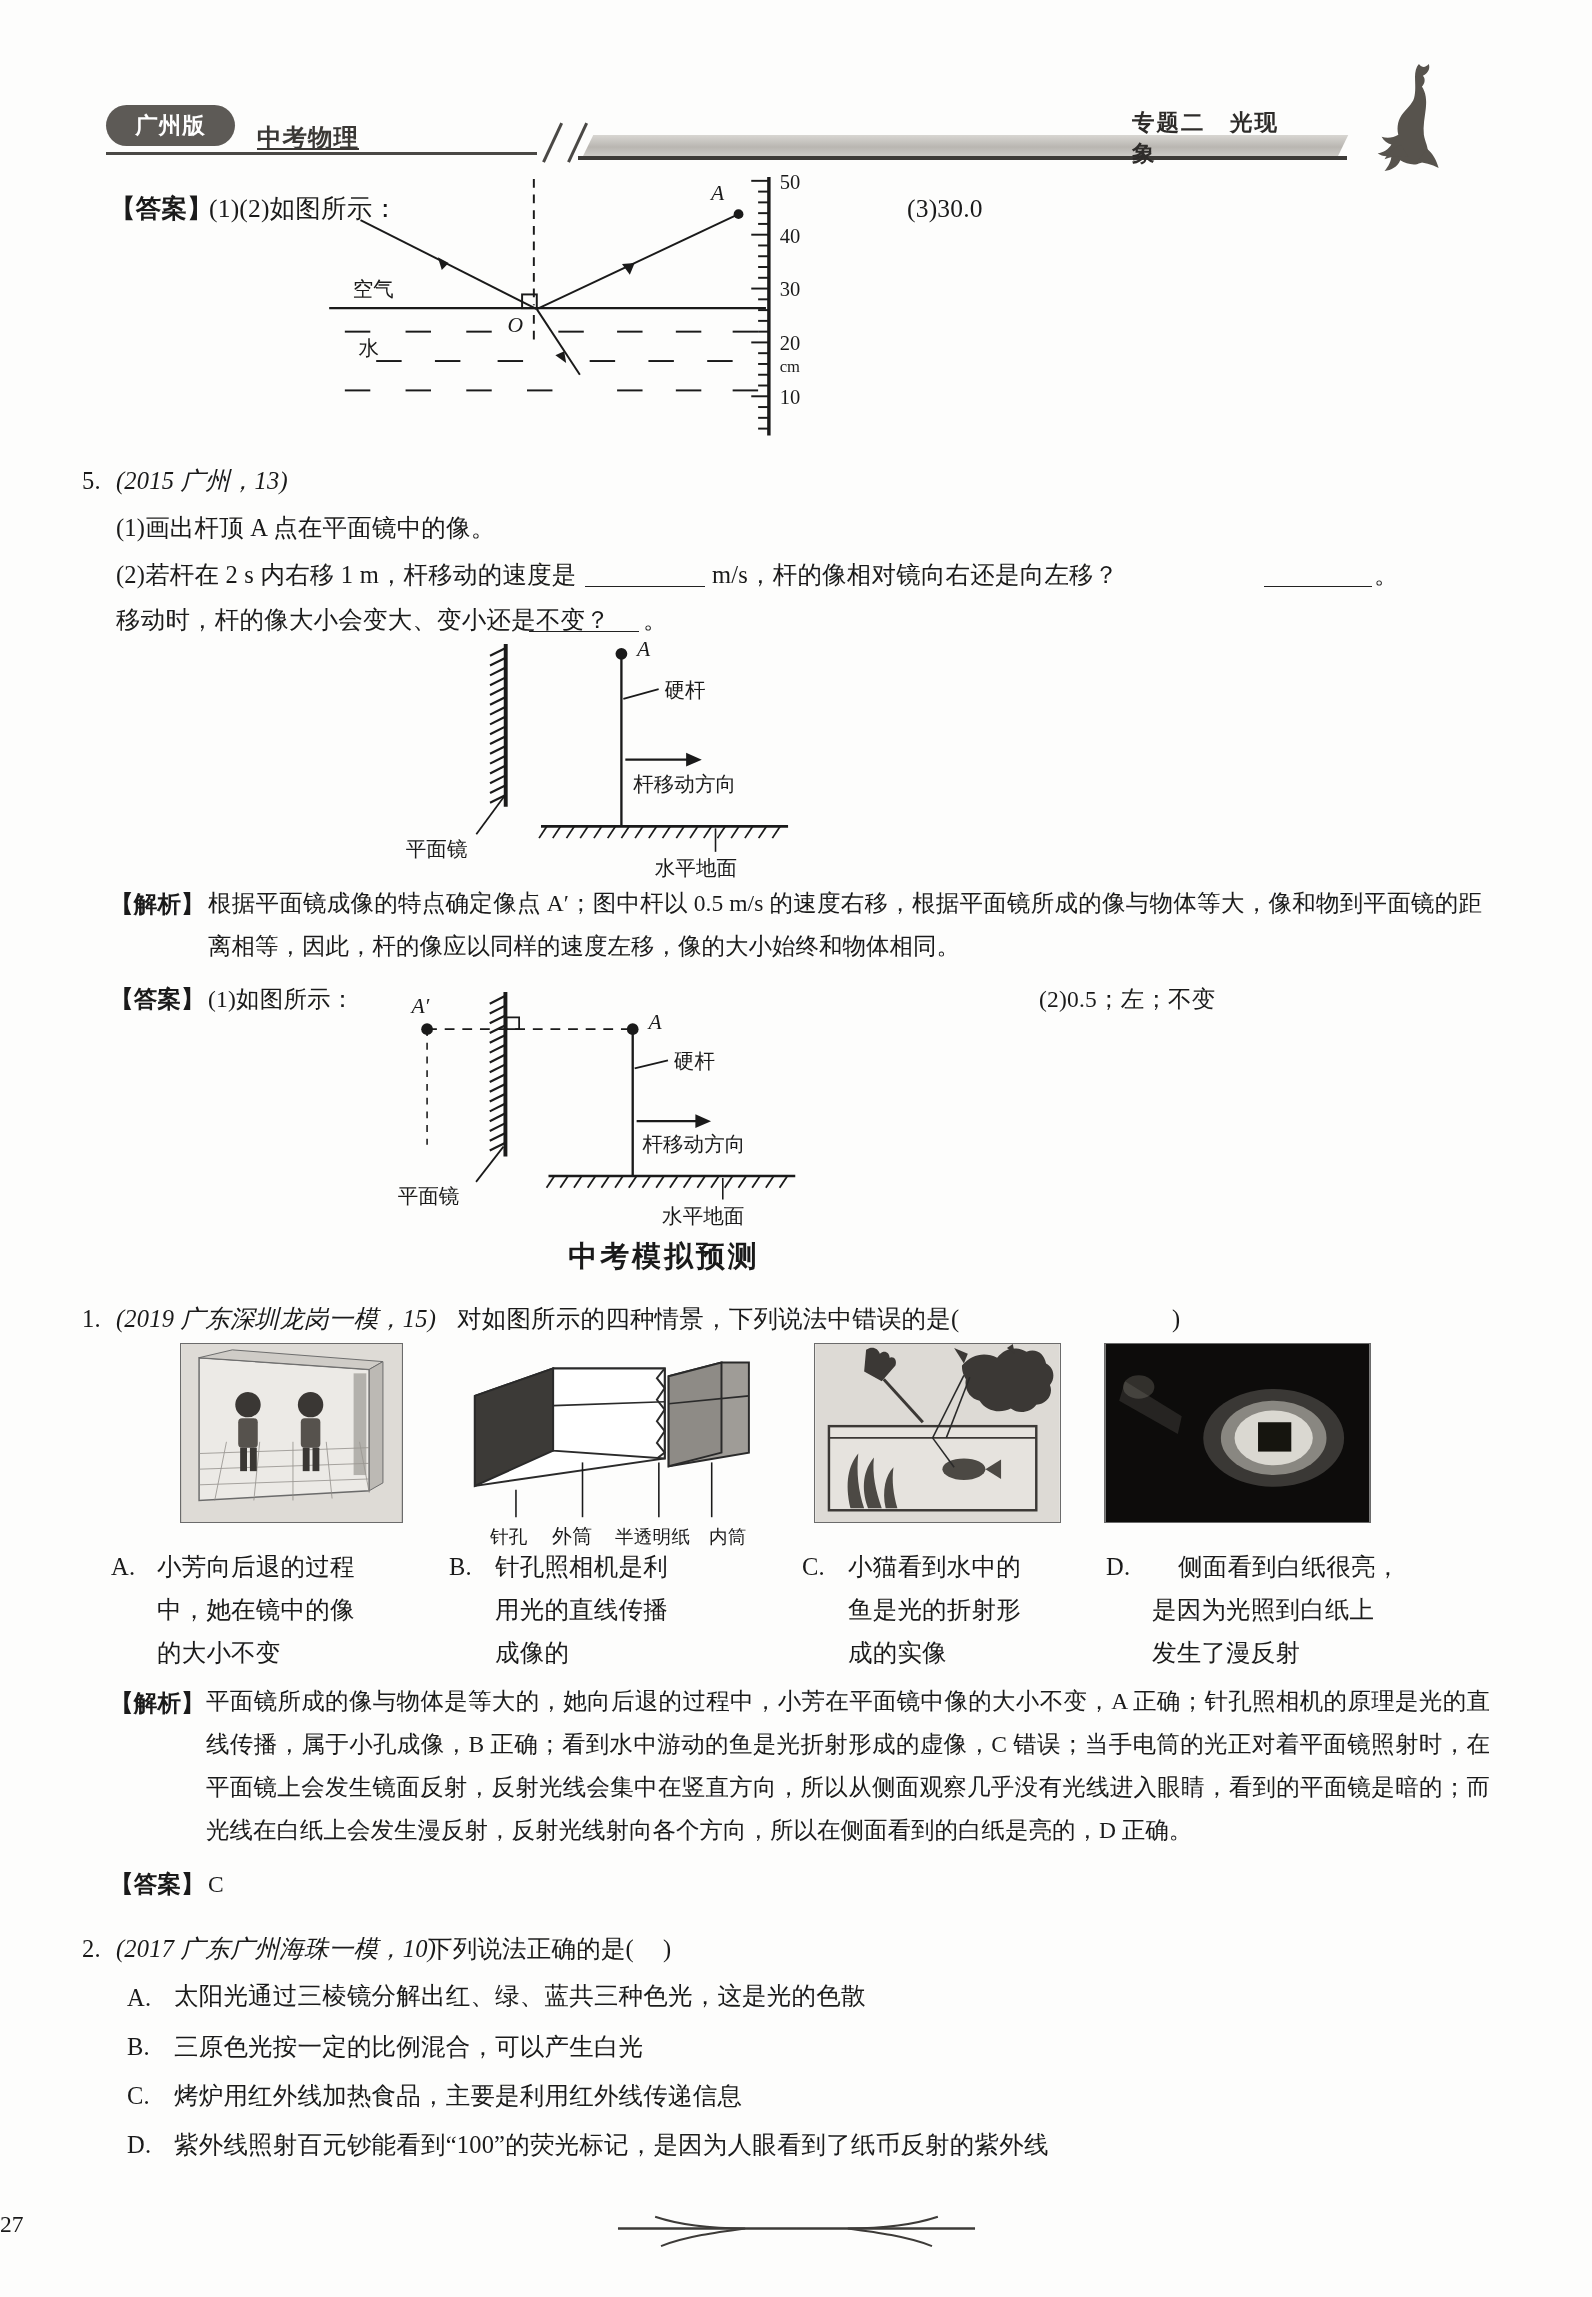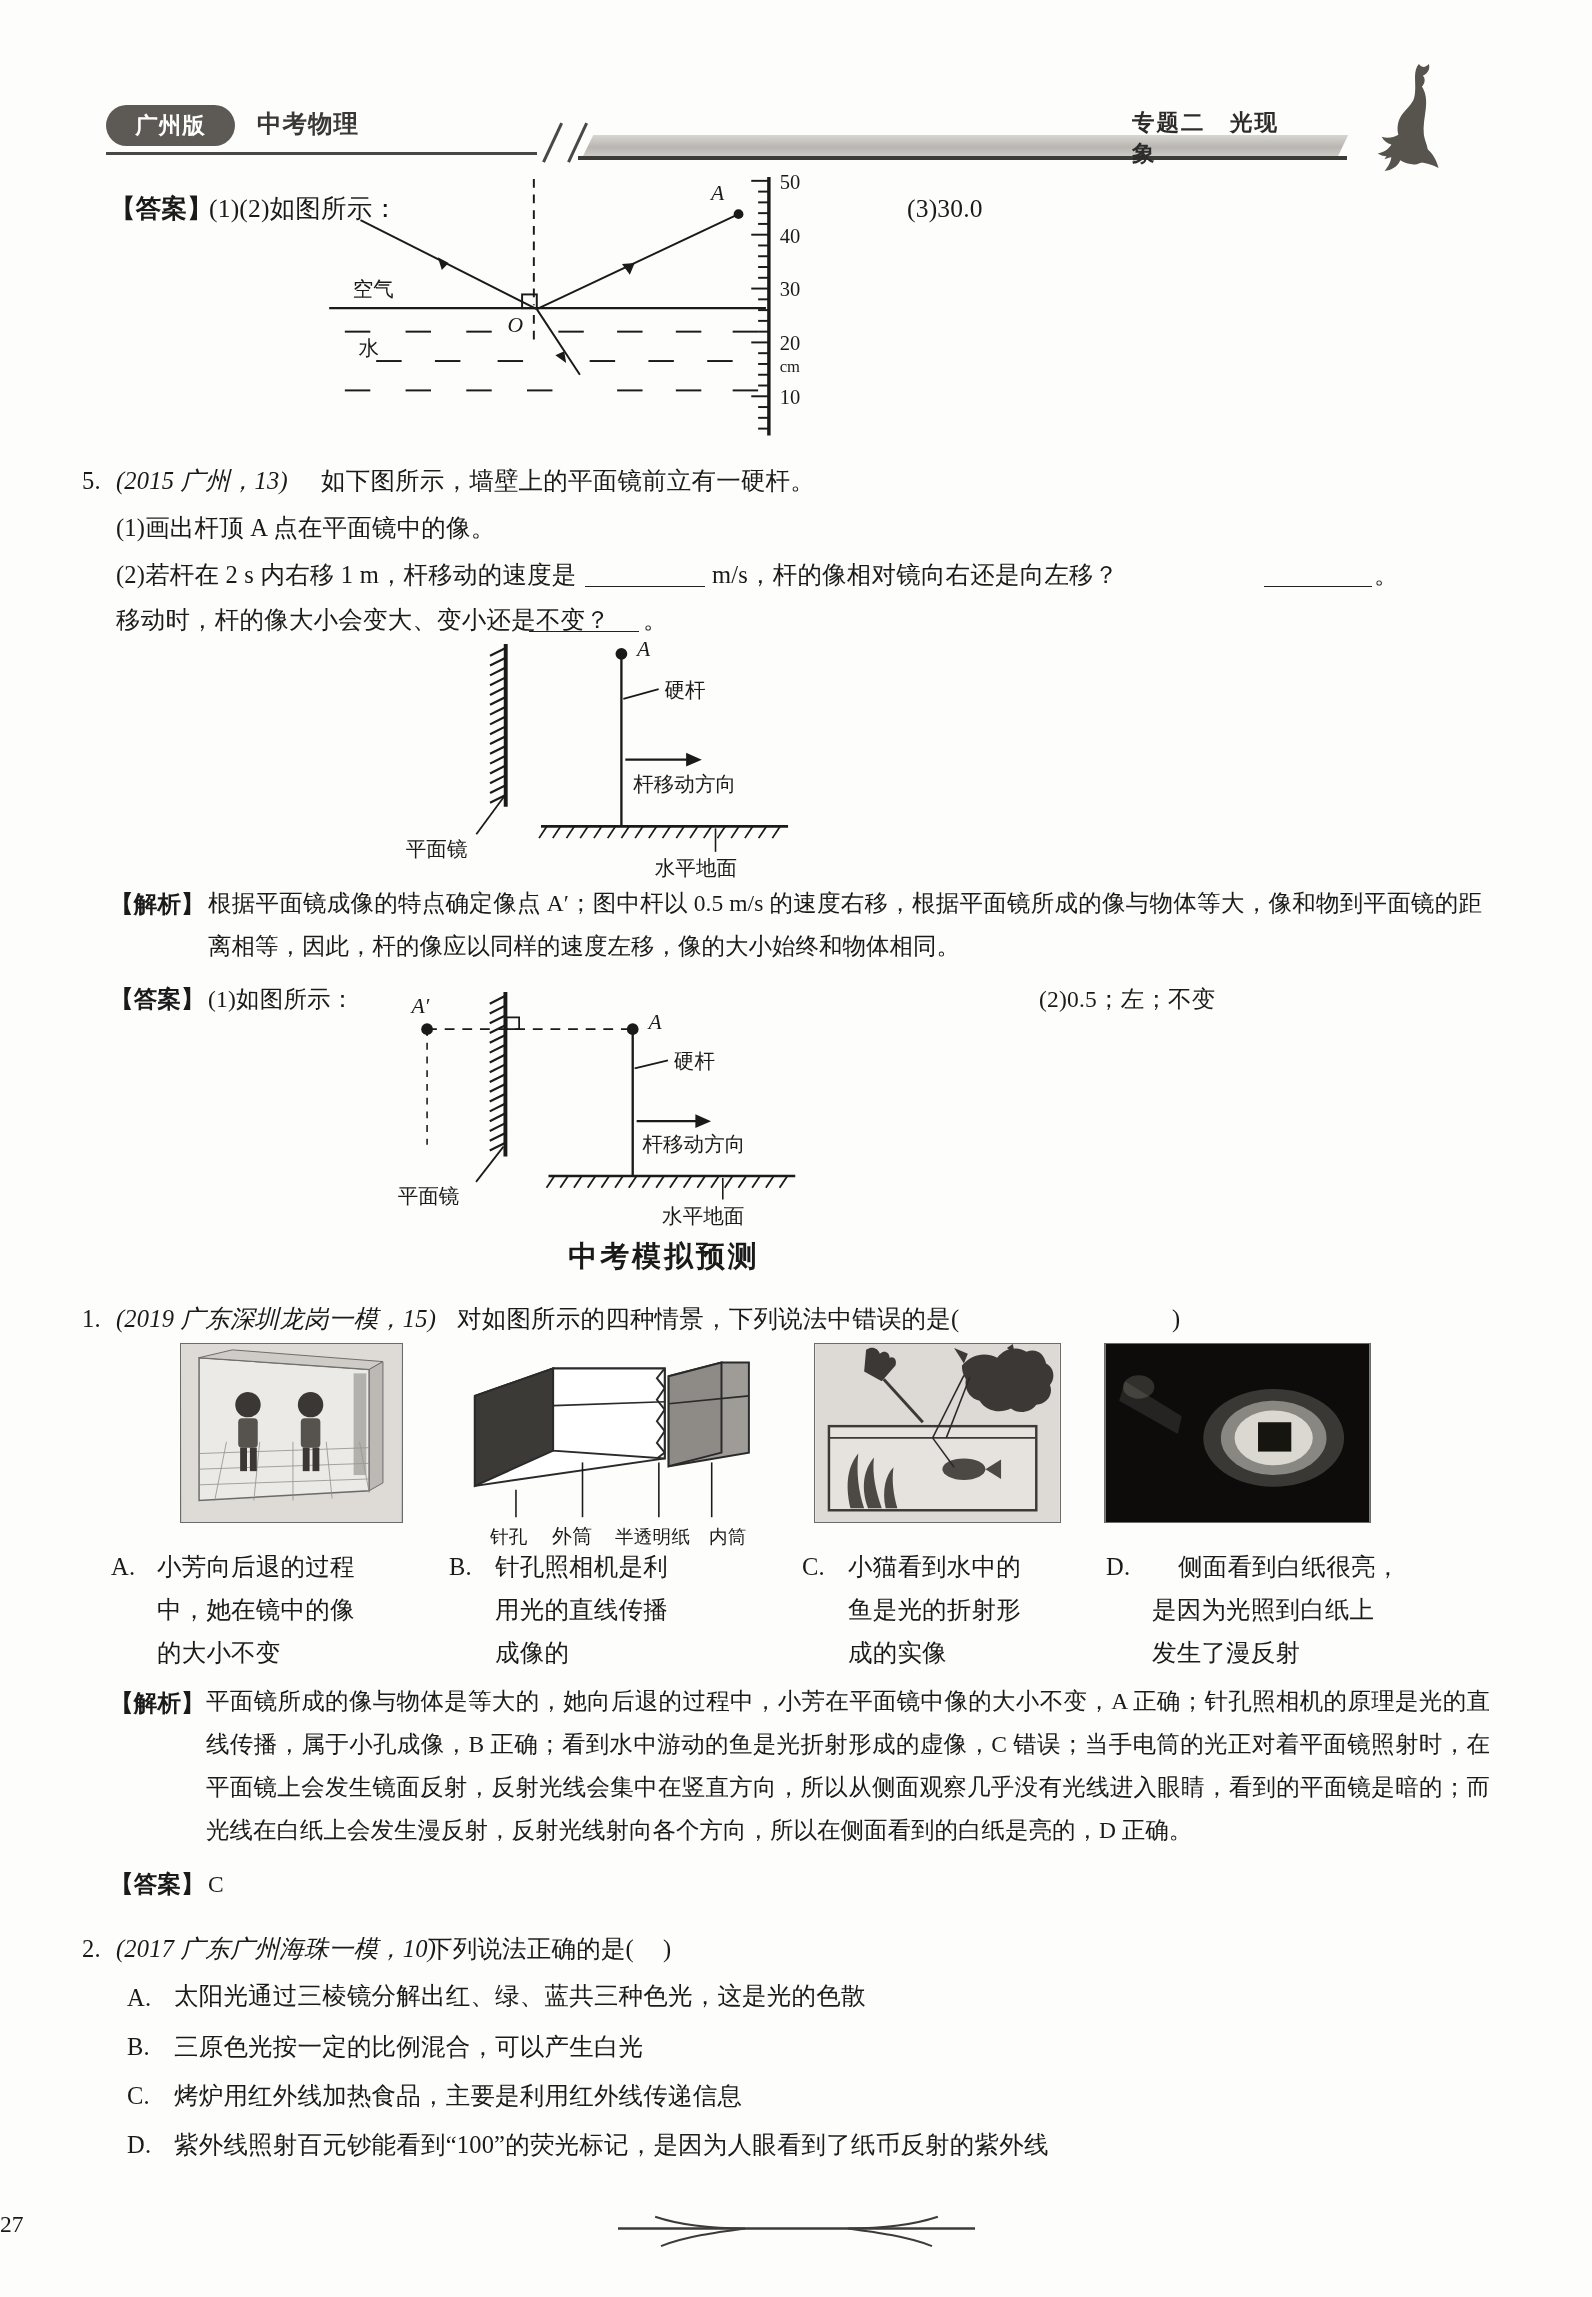--- a/index.html
+++ b/index.html
@@ -22,24 +22,25 @@
   .hdr-pill{
     position:absolute;left:106px;top:76px;
     width:129px;height:41px;border-radius:20.6px;
     background:#5d5a56;
     color:#fff;font-family:"DejaVu Sans","Liberation Sans",sans-serif;
     font-weight:bold;font-size:22.5px;
     display:flex;align-items:center;justify-content:center;
     letter-spacing:1px;
   }
   .hdr-sub{
-    position:absolute;left:257px;top:78px;
+    position:absolute;left:257px;top:92px;
     font-family:"DejaVu Sans","Liberation Sans",sans-serif;
     font-weight:bold;font-size:24.5px;color:#3a3835;
     letter-spacing:1px;
+    text-decoration:underline;
   }
   .hdr-rule-left{
     position:absolute;left:106px;top:123px;width:431px;height:2.9px;
     background:#4a4845;
   }
   .hdr-slash1{
     position:absolute;left:542px;top:90px;width:2.9px;height:43px;
     background:#4a4845;transform:rotate(25deg);transform-origin:bottom;
   }
   .hdr-slash2{
@@ -220,21 +221,20 @@
         <text class="lbl" x="466" y="126">30</text>
         <text class="lbl" x="466" y="181">20</text>
         <text class="lbl" x="466" y="203" style="font-size:17px">cm</text>
         <text class="lbl" x="466" y="236">10</text>
       </g>
     </svg>
   </div>
 
   <div class="txt" style="left:82px;top:461px;">5.</div>
   <div class="txt ital" style="left:116px;top:461px;">(2015 广州，13)</div>
-  <div class="txt" style="left:321px;top:461px;">如下图所示，墙壁上的平面镜前立有一硬杆。</div>
   <div class="txt" style="left:116px;top:508px;">(1)画出杆顶 A 点在平面镜中的像。</div>
 
   <div class="txt" style="left:116px;top:555px;">(2)若杆在 2 s 内右移 1 m，杆移动的速度是</div>
   <span class="blank" style="position:absolute;left:585px;top:584px;width:120px;height:2px;"></span>
   <div class="txt" style="left:712px;top:555px;">m/s，杆的像相对镜向右还是向左移？</div>
   <span class="blank" style="position:absolute;left:1264px;top:584px;width:108px;height:2px;"></span>
   <div class="txt" style="left:1374px;top:555px;">。</div>
 
   <div class="txt" style="left:116px;top:600px;">移动时，杆的像大小会变大、变小还是不变？</div>
   <span class="blank" style="position:absolute;left:529px;top:629px;width:110px;height:2px;"></span>

